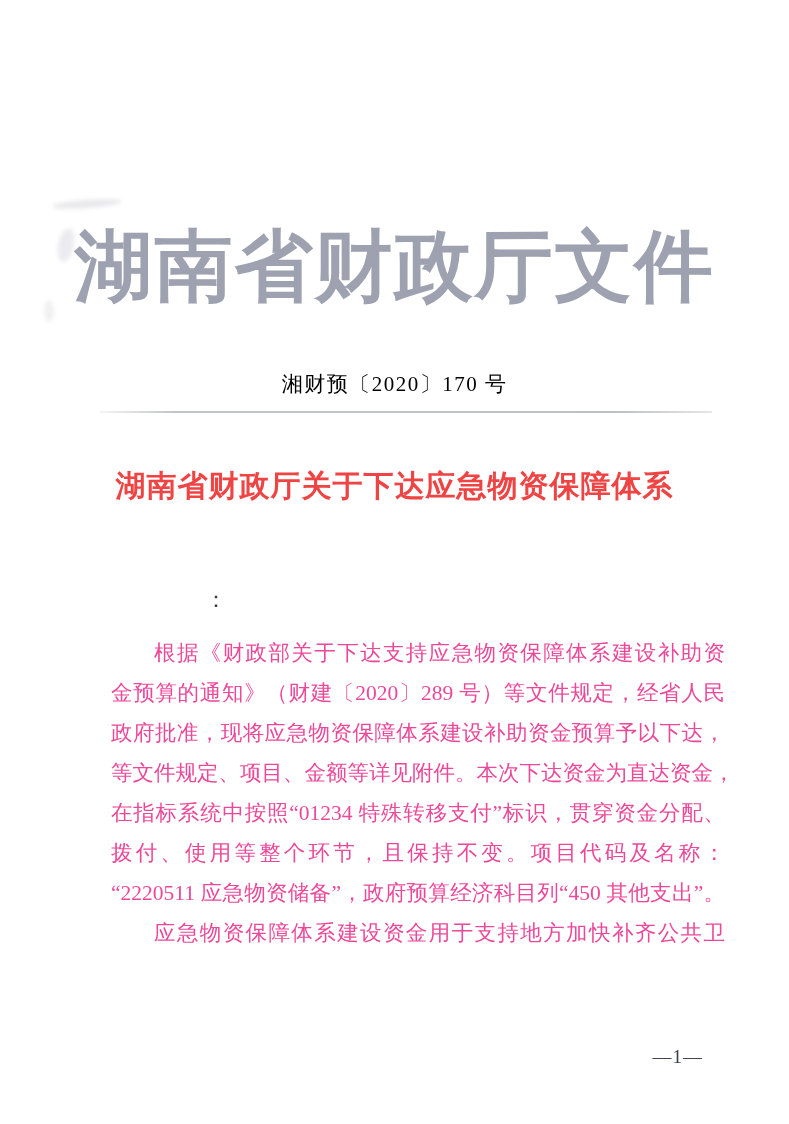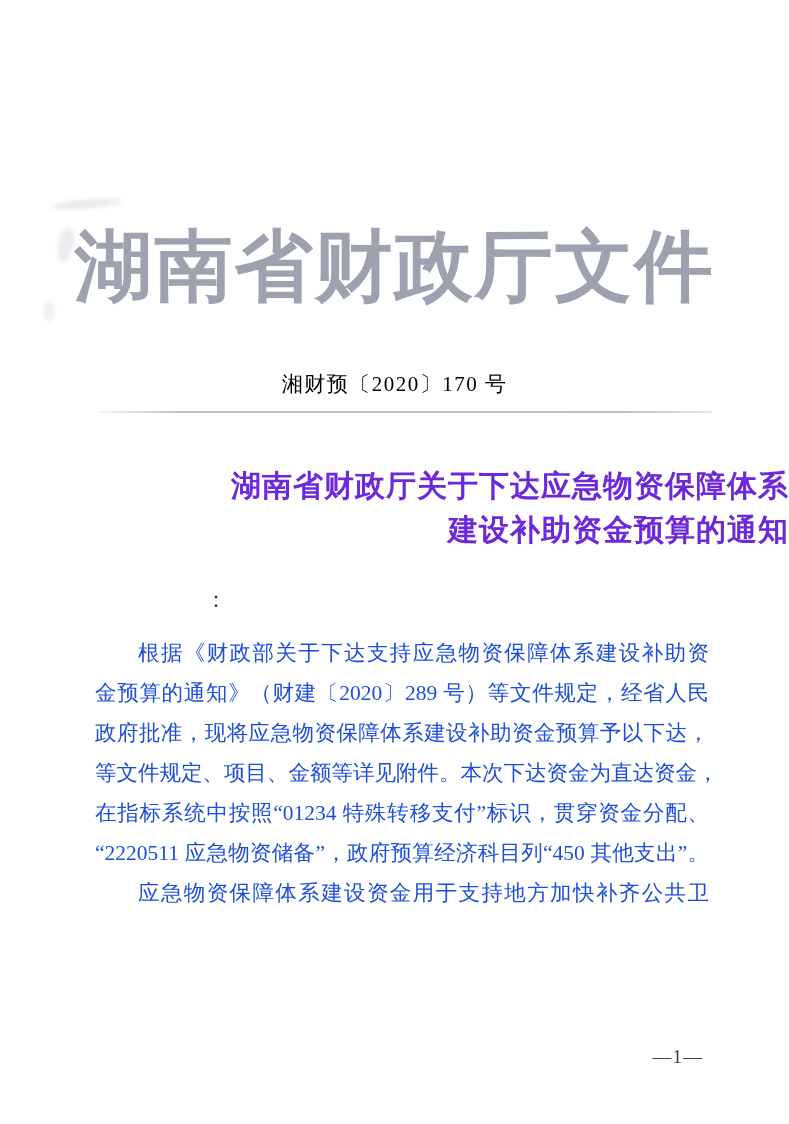--- a/index.html
+++ b/index.html
@@ -50,41 +50,41 @@
     width: 612px; height: 2px;
     background: linear-gradient(to right,
       rgba(183,186,195,0.15), rgba(183,186,195,0.85) 12%,
       rgba(183,186,195,0.9) 85%, rgba(183,186,195,0.35));
   }
 
   .doc-title {
     position: absolute;
     left: 0; top: 464px;
     width: 100%;
-    text-align: right;
+    text-align: center;
     font-size: 30px;
     font-weight: 700;
-    color: #6d28d9;
+    color: #ef4444;
     line-height: 44px;
     letter-spacing: 1px;
   }
 
   .salutation-colon {
     position: absolute;
     left: 205px; top: 585px;
     font-size: 22px;
     color: #3a3b45;
   }
 
   .body-text {
     position: absolute;
-    left: 95px; top: 633px;
+    left: 111px; top: 633px;
     width: 614px;
     font-size: 21.5px;
-    color: #1d4ed8;
+    color: #ec4899;
   }
   .body-line {
     height: 40px;
     line-height: 40px;
     text-align: justify;
     text-align-last: justify;
     white-space: nowrap;
     overflow: visible;
   }
   .body-line.indent { text-indent: 43px; }
@@ -107,30 +107,30 @@
   <div class="smudge s3"></div>
 
   <div class="masthead">湖南省财政厅文件</div>
 
   <div class="doc-number">湘财预〔2020〕170 号</div>
 
   <div class="rule"></div>
 
   <div class="doc-title">
     <div>湖南省财政厅关于下达应急物资保障体系</div>
-    <div>建设补助资金预算的通知</div>
   </div>
 
   <div class="salutation-colon">：</div>
 
   <div class="body-text">
     <div class="body-line indent">根据《财政部关于下达支持应急物资保障体系建设补助资</div>
     <div class="body-line">金预算的通知》（财建〔2020〕289 号）等文件规定，经省人民</div>
     <div class="body-line">政府批准，现将应急物资保障体系建设补助资金预算予以下达，</div>
     <div class="body-line">等文件规定、项目、金额等详见附件。本次下达资金为直达资金，</div>
     <div class="body-line">在指标系统中按照“01234 特殊转移支付”标识，贯穿资金分配、</div>
+    <div class="body-line">拨付、使用等整个环节，且保持不变。项目代码及名称：</div>
     <div class="body-line">“2220511 应急物资储备”，政府预算经济科目列“450 其他支出”。</div>
     <div class="body-line indent">应急物资保障体系建设资金用于支持地方加快补齐公共卫</div>
   </div>
 
   <div class="page-number">—1—</div>
 
 </div>
 
 </body></html>

